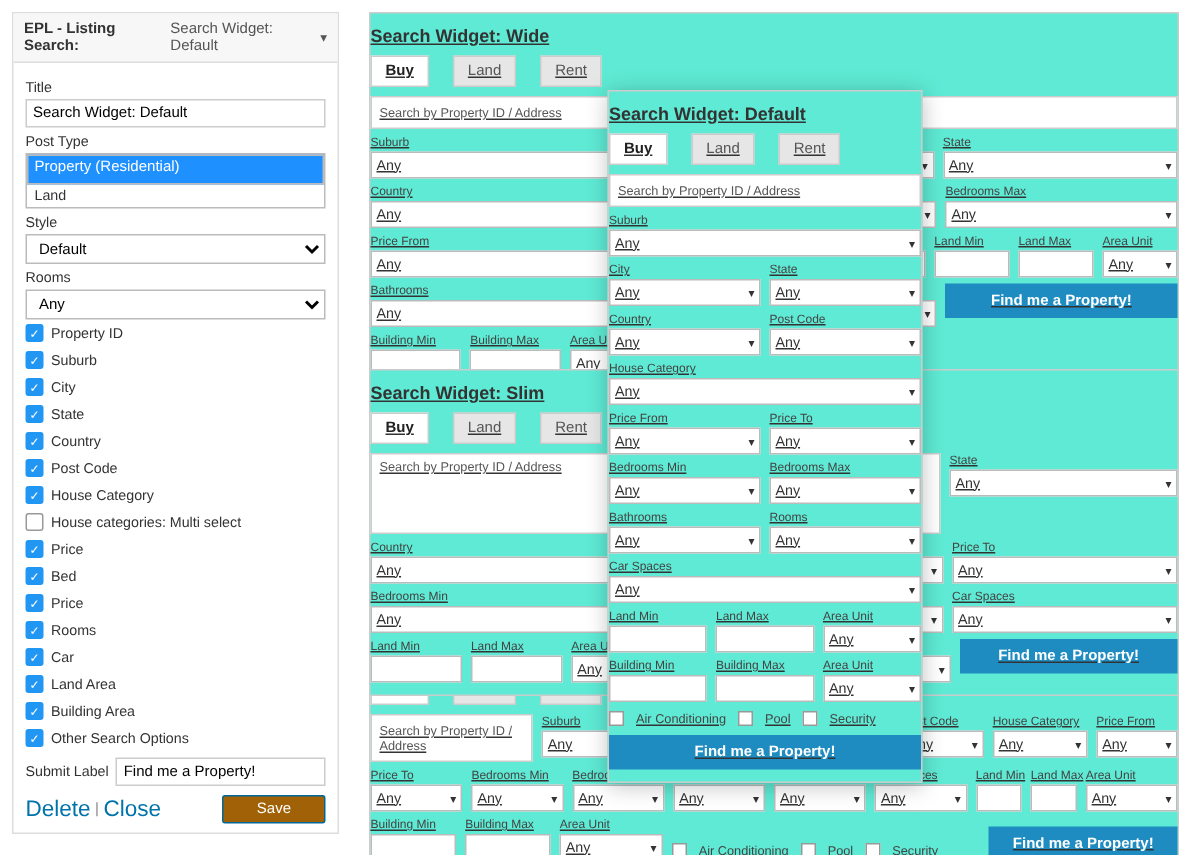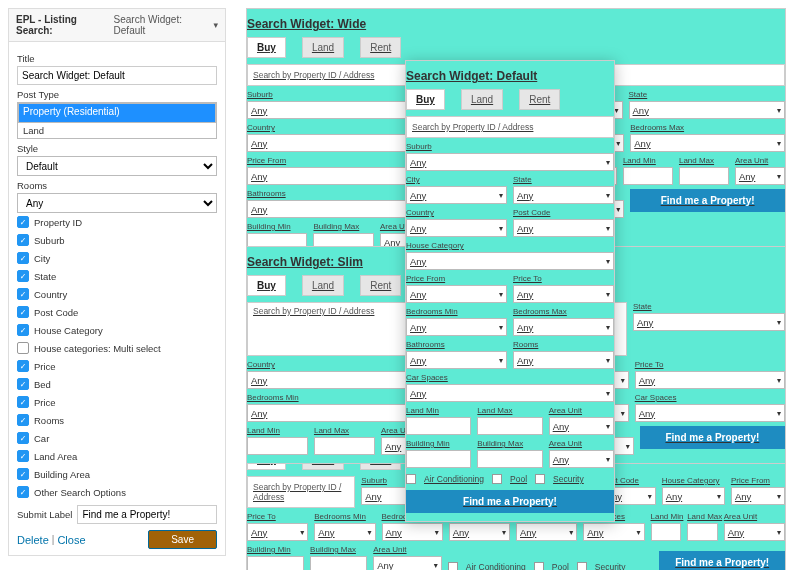--- a/index.html
+++ b/index.html
@@ -13,21 +13,21 @@
   .flabel{font-size:9.5px;margin:4px 0 2px;display:block;}
   .finput{width:100%;border:1px solid #ccc;padding:3px 4px;font-size:10px;background:#fff;}
   .listbox{border:1px solid #bbb;background:#fff;margin-bottom:0;}
   .lopt{padding:2px 5px;font-size:9.5px;}
   .lopt.sel{background:#1e90ff;color:#fff;}
   .sel{width:100%;border:1px solid #bbb;background:#fff;padding:2px 4px;font-size:10px;height:20px;}
   .cbrow{display:flex;align-items:center;font-size:9.5px;padding:3px 0;}
   .cb{width:12px;height:12px;border:1px solid #999;border-radius:2px;margin-right:5px;display:flex;align-items:center;justify-content:center;font-size:8px;color:#fff;}
   .cb.chk{background:#2196f3;border-color:#2196f3;}
   .admin-ft{display:flex;align-items:center;margin-top:6px;}
-  .lnk{color:#0073aa;font-size:11px;}
+  .lnk{color:#0073aa;font-size:15px;}
   .btn-save{margin-left:auto;background:#a16207;border:1px solid #006799;color:#fff;padding:3px 22px;font-size:10px;border-radius:2px;}
   .card{position:absolute;border:1px solid #ccc;background:#5eead4;padding:8px 0;text-decoration:underline;}
   .card h3{font-size:12px;font-weight:700;margin-bottom:6px;}
   .tabs{display:flex;gap:16px;margin-bottom:6px;align-items:flex-end;}
   .tab{border:1px solid #ccc;background:#e6e6e6;color:#555;font-size:10px;padding:4px 9px;}
   .tab.act{background:#fff;color:#222;font-weight:600;}
   .srch{border:1px solid #ccc;padding:3px 5px;font-size:8.5px;color:#555;background:#fff;height:22px;display:flex;align-items:center;}
   .srch.tall{height:54px;align-items:flex-start;}
   .fld{display:flex;flex-direction:column;flex:1;min-width:0;}
   .fl{font-size:8px;color:#444;margin-bottom:2px;white-space:nowrap;}

